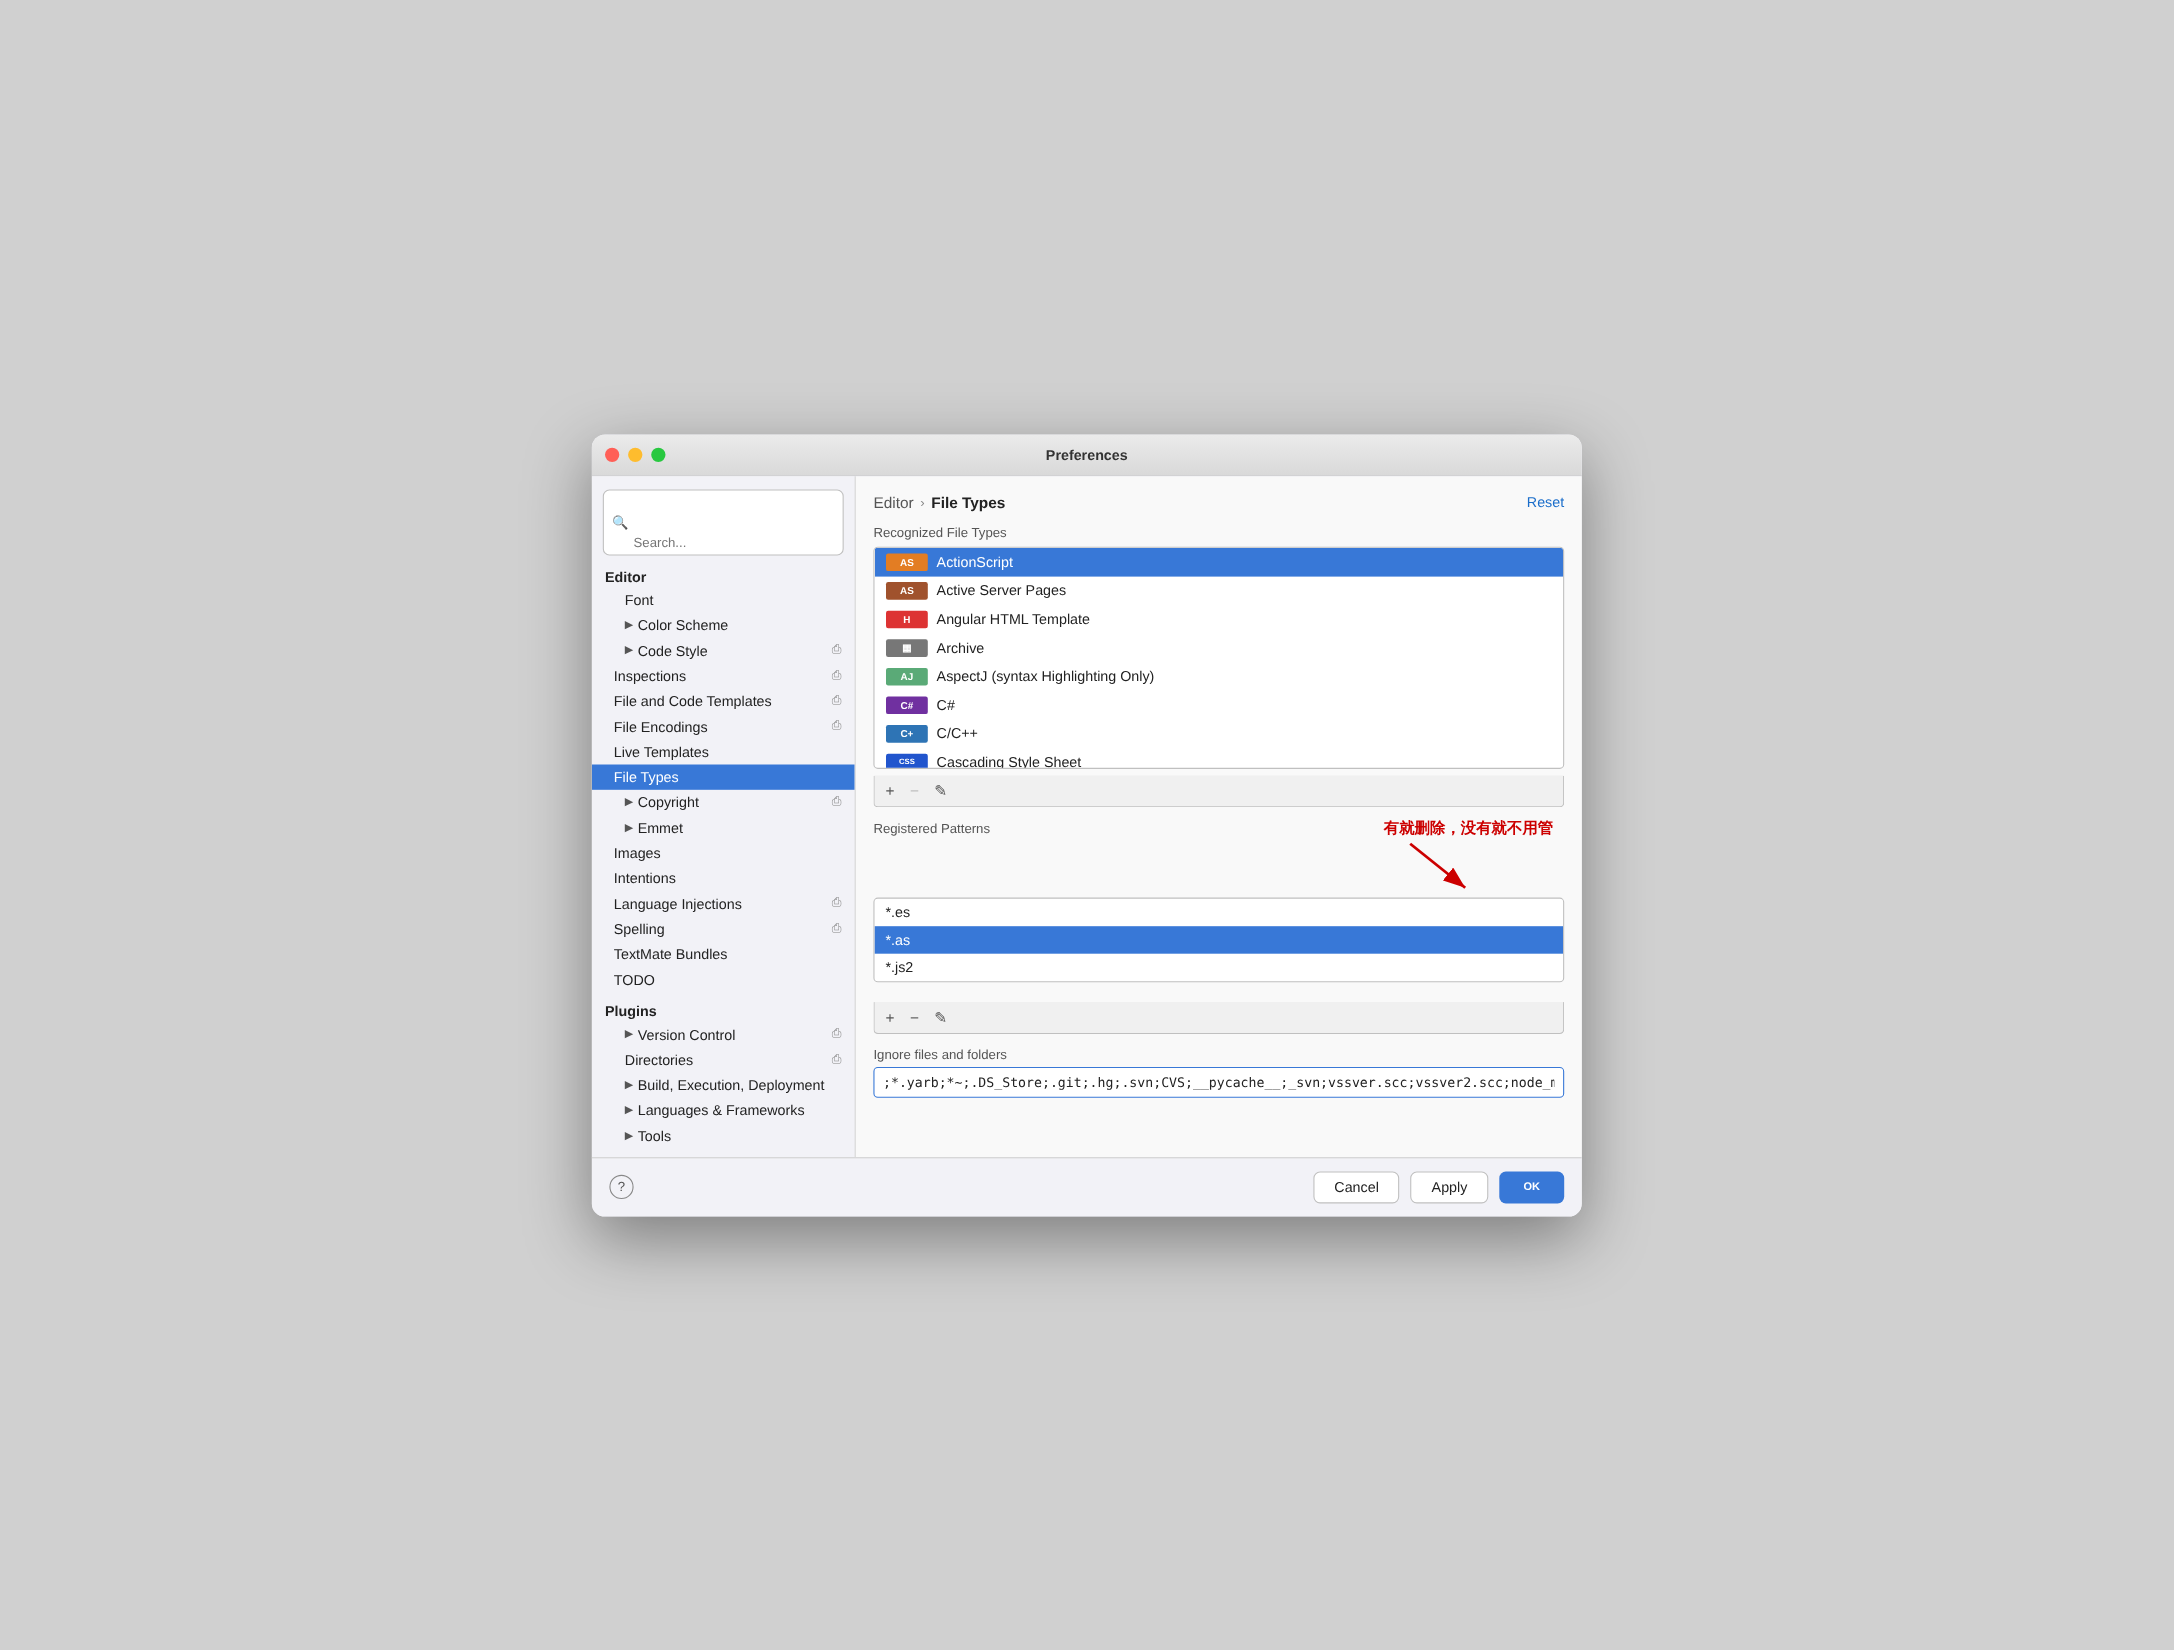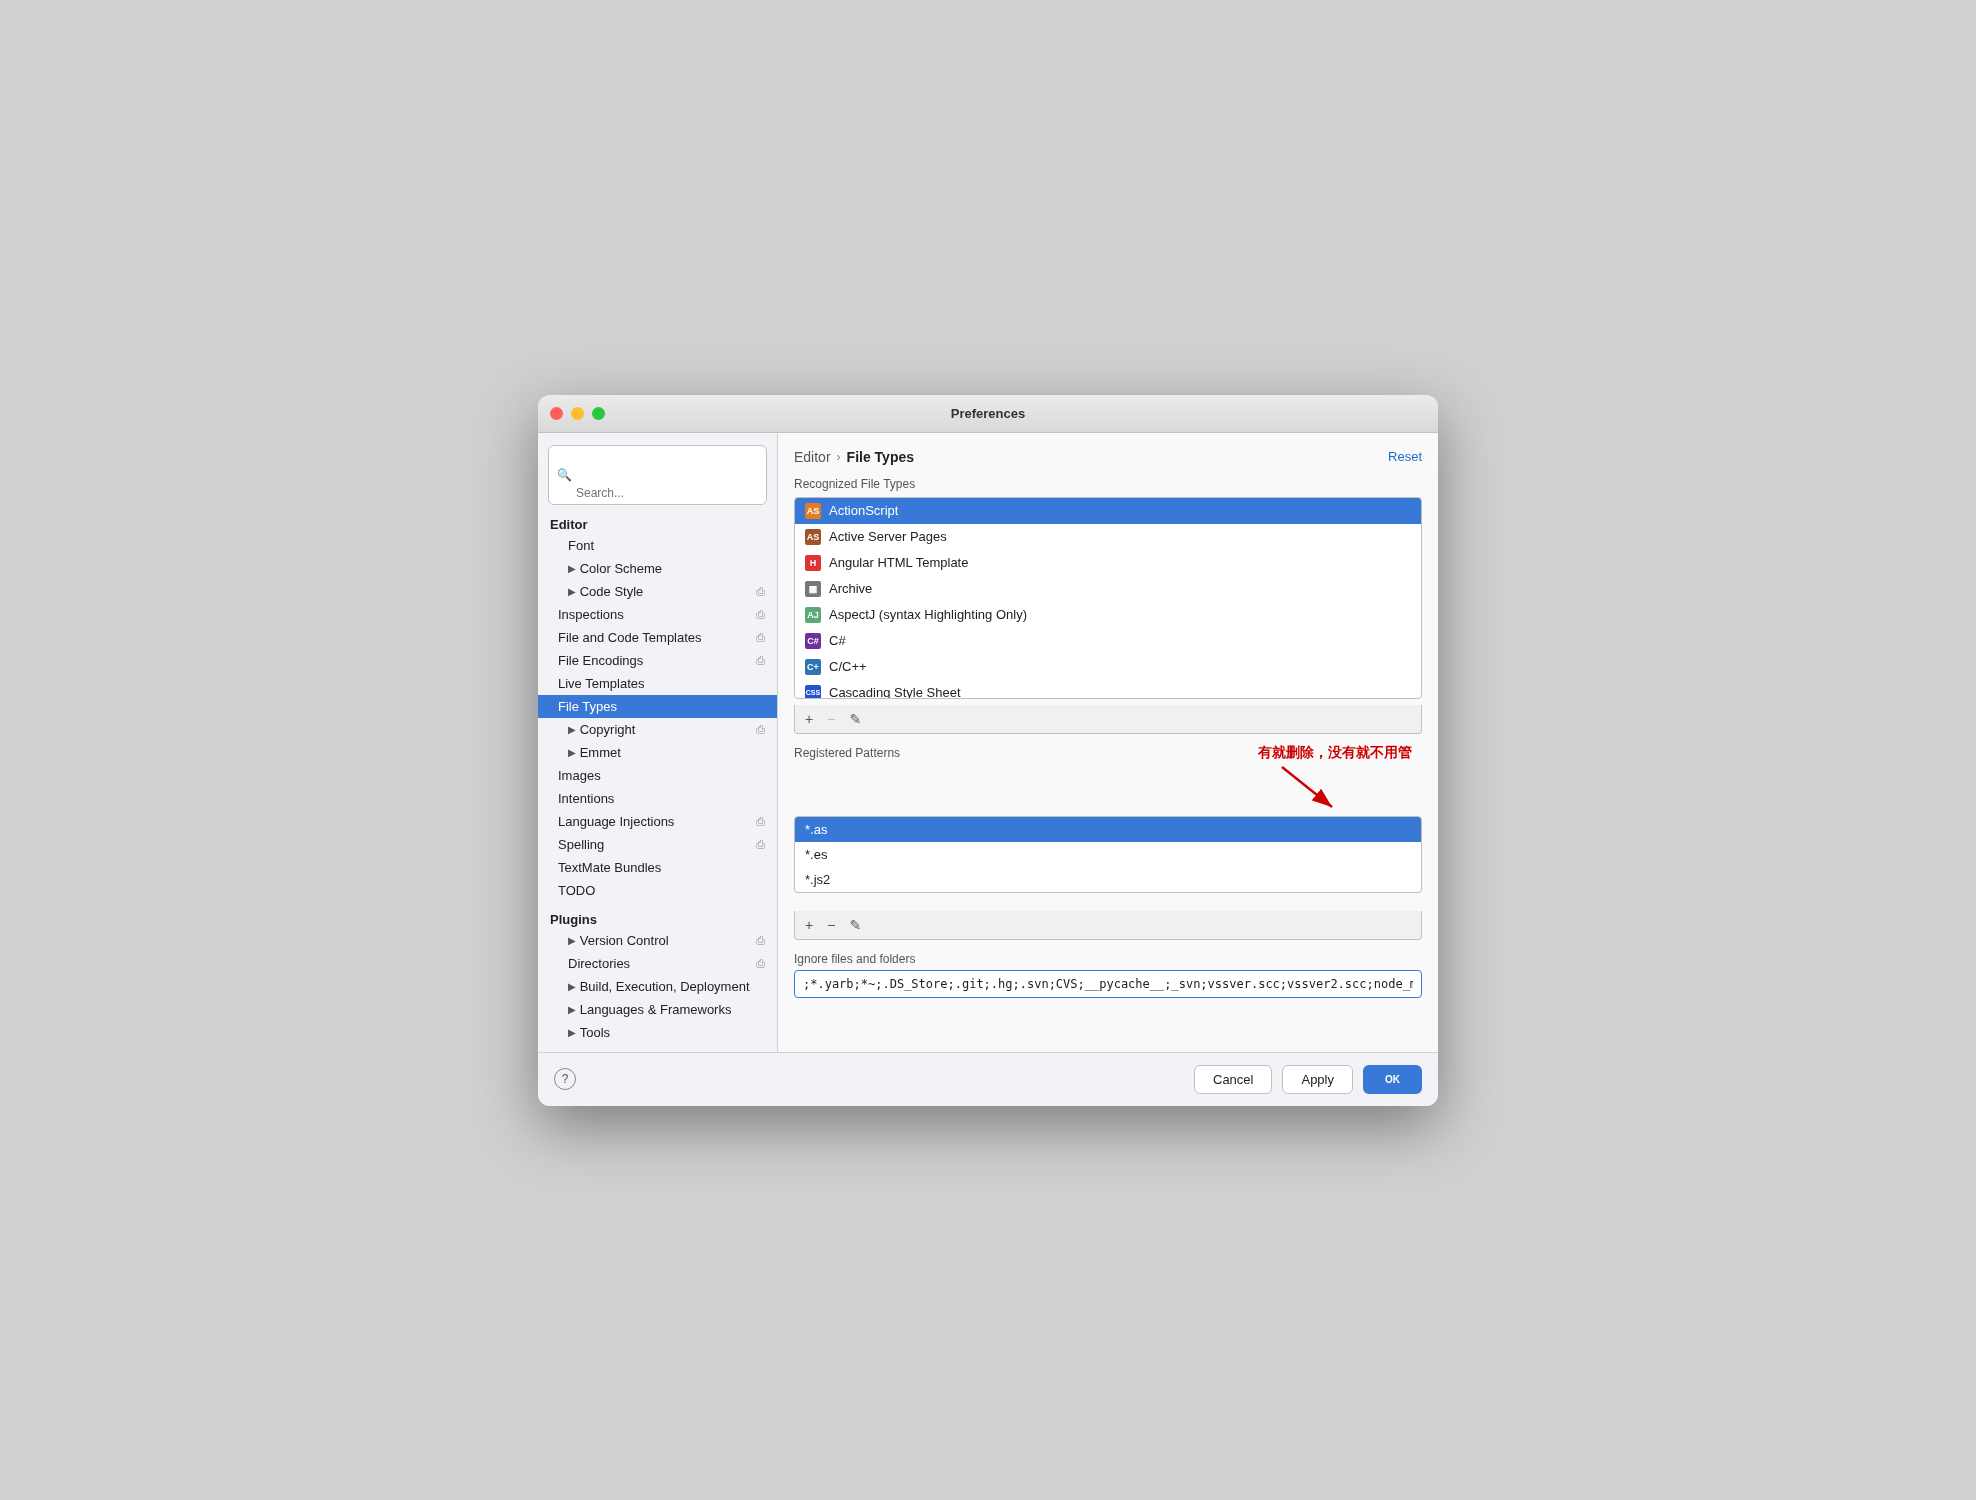--- a/index.html
+++ b/index.html
@@ -185,21 +185,21 @@
       font-size: 13px;
       color: #222;
       gap: 8px;
       cursor: pointer;
     }
     .ft-item.active {
       background: #3878d7;
       color: white;
     }
     .ft-icon {
-      width: 16px;
+      width: 38px;
       height: 16px;
       border-radius: 2px;
       display: flex;
       align-items: center;
       justify-content: center;
       font-size: 9px;
       font-weight: 700;
       color: white;
       flex-shrink: 0;
     }
@@ -502,22 +502,22 @@
                 <marker id="arrowhead" markerWidth="8" markerHeight="6" refX="8" refY="3" orient="auto">
                   <polygon points="0 0, 8 3, 0 6" fill="#cc0000"></polygon>
                 </marker>
               </defs>
               <line x1="20" y1="5" x2="70" y2="45" stroke="#cc0000" stroke-width="2.5" marker-end="url(#arrowhead)"></line>
             </svg>
           </div>
         </div>
         <div class="patterns-list">
           <div class="patterns-wrapper">
+            <div class="pat-item">*.es</div>
             <div class="pat-item active">*.as</div>
-            <div class="pat-item">*.es</div>
             <div class="pat-item">*.js2</div>
           </div>
         </div>
       </div>
 
       <div class="toolbar-row">
         <button class="tool-btn">+</button>
         <button class="tool-btn">−</button>
         <button class="tool-btn">✎</button>
       </div>

